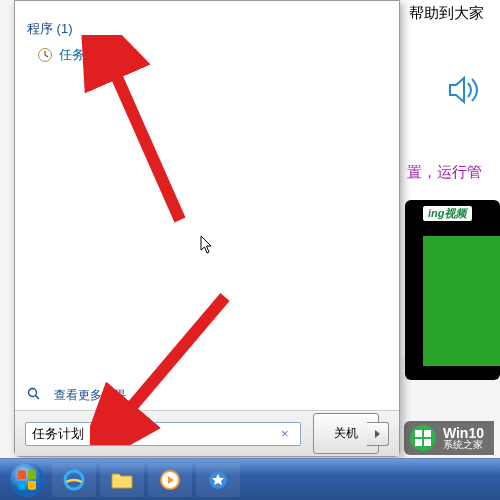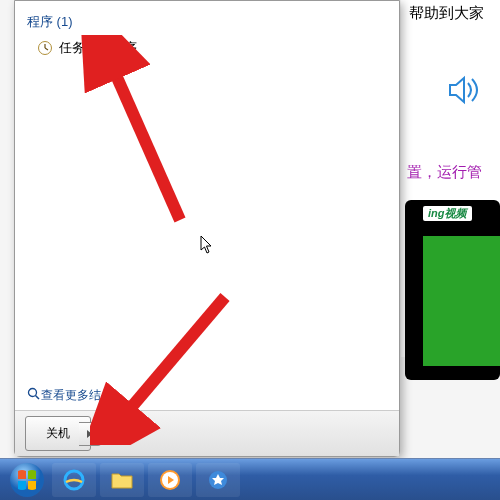--- a/index.html
+++ b/index.html
@@ -24,52 +24,52 @@
       height: 457px;
       background: #fff;
       border: 1px solid #999;
       border-radius: 0 0 6px 6px;
       box-shadow: 3px 3px 10px rgba(0,0,0,0.3);
       display: flex;
       flex-direction: column;
     }
     .menu-body {
       flex: 1;
-      padding: 12px 12px;
+      padding: 19px 12px;
       position: relative;
     }
     .category-header {
       color: #174a8f;
       font-size: 13px;
       font-weight: normal;
       margin-bottom: 6px;
     }
     .menu-item {
       display: flex;
       align-items: center;
       gap: 6px;
       padding: 2px 10px;
       cursor: pointer;
-      color: #000000;
+      color: #0369a1;
       font-size: 13px;
     }
     .menu-item .icon {
       width: 16px;
       height: 16px;
       display: inline-flex;
       align-items: center;
       justify-content: center;
     }
     .clock-icon svg { width: 16px; height: 16px; }
     .see-more {
       color: #174a8f;
       font-size: 12px;
       display: flex;
       align-items: center;
-      gap: 0;
+      gap: 13px;
       padding: 2px 0;
       position: absolute;
       left: 12px;
       bottom: 4px;
       cursor: pointer;
     }
     .magnifier-icon svg { width: 14px; height: 14px; }
     .menu-bar {
       height: 46px;
       background: linear-gradient(to bottom, #f4f4f4, #e1e1e1);
@@ -99,21 +99,21 @@
       right: 6px;
       top: 4px;
       width: 14px;
       height: 14px;
       color: #5b7fa6;
       font-size: 13px;
       cursor: pointer;
       user-select: none;
     }
     .shutdown-btn {
-      height: 35px;
+      height: 41px;
       min-width: 66px;
       border: 1px solid #8c8c8c;
       background: linear-gradient(to bottom, #fdfdfd, #e2e2e2);
       border-radius: 3px;
       font-size: 12px;
       cursor: pointer;
       padding: 0 12px;
     }
     .shutdown-options {
       height: 24px;
@@ -299,20 +299,24 @@
         <span class="magnifier-icon">
           <svg viewBox="0 0 14 14">
             <circle cx="5.5" cy="5.5" r="4" fill="none" stroke="#174a8f" stroke-width="1.3"></circle>
             <line x1="8.5" y1="8.5" x2="12" y2="12" stroke="#174a8f" stroke-width="1.5"></line>
           </svg>
         </span>
         <span>查看更多结果</span>
       </div>
     </div>
     <div class="menu-bar">
+      <div class="search-wrap">
+        <input class="search-input" type="text" value="任务计划" style="">
+        <span class="clear-x">×</span>
+      </div>
       <div class="shutdown-group">
         <button class="shutdown-btn">关机</button>
         <div class="shutdown-options">
           <div class="triangle-right"></div>
         </div>
       </div>
     </div>
   </div>
 
   <span class="cursor-arrow">
@@ -377,14 +381,29 @@
       </svg>
     </div>
     <div class="task-icon">
       <svg width="22" height="22" viewBox="0 0 22 22">
         <circle cx="11" cy="11" r="9" fill="#3e8adb"></circle>
         <path d="M11 5 L13 9 L17 9 L14 12 L15 16 L11 14 L7 16 L8 12 L5 9 L9 9 Z" fill="#fff"></path>
       </svg>
     </div>
   </div>
 
+  <div class="watermark">
+    <span class="watermark-icon">
+      <svg width="28" height="28" viewBox="0 0 28 28">
+        <circle cx="14" cy="14" r="13" fill="#2fb24c"></circle>
+        <rect x="6" y="6" width="7" height="7" fill="#fff"></rect>
+        <rect x="15" y="6" width="7" height="7" fill="#fff"></rect>
+        <rect x="6" y="15" width="7" height="7" fill="#fff"></rect>
+        <rect x="15" y="15" width="7" height="7" fill="#fff"></rect>
+      </svg>
+    </span>
+    <div class="watermark-text">
+      <div class="big">Win10</div>
+      <div class="small">系统之家</div>
+    </div>
+  </div>
 
 </div>
 
 </body></html>

